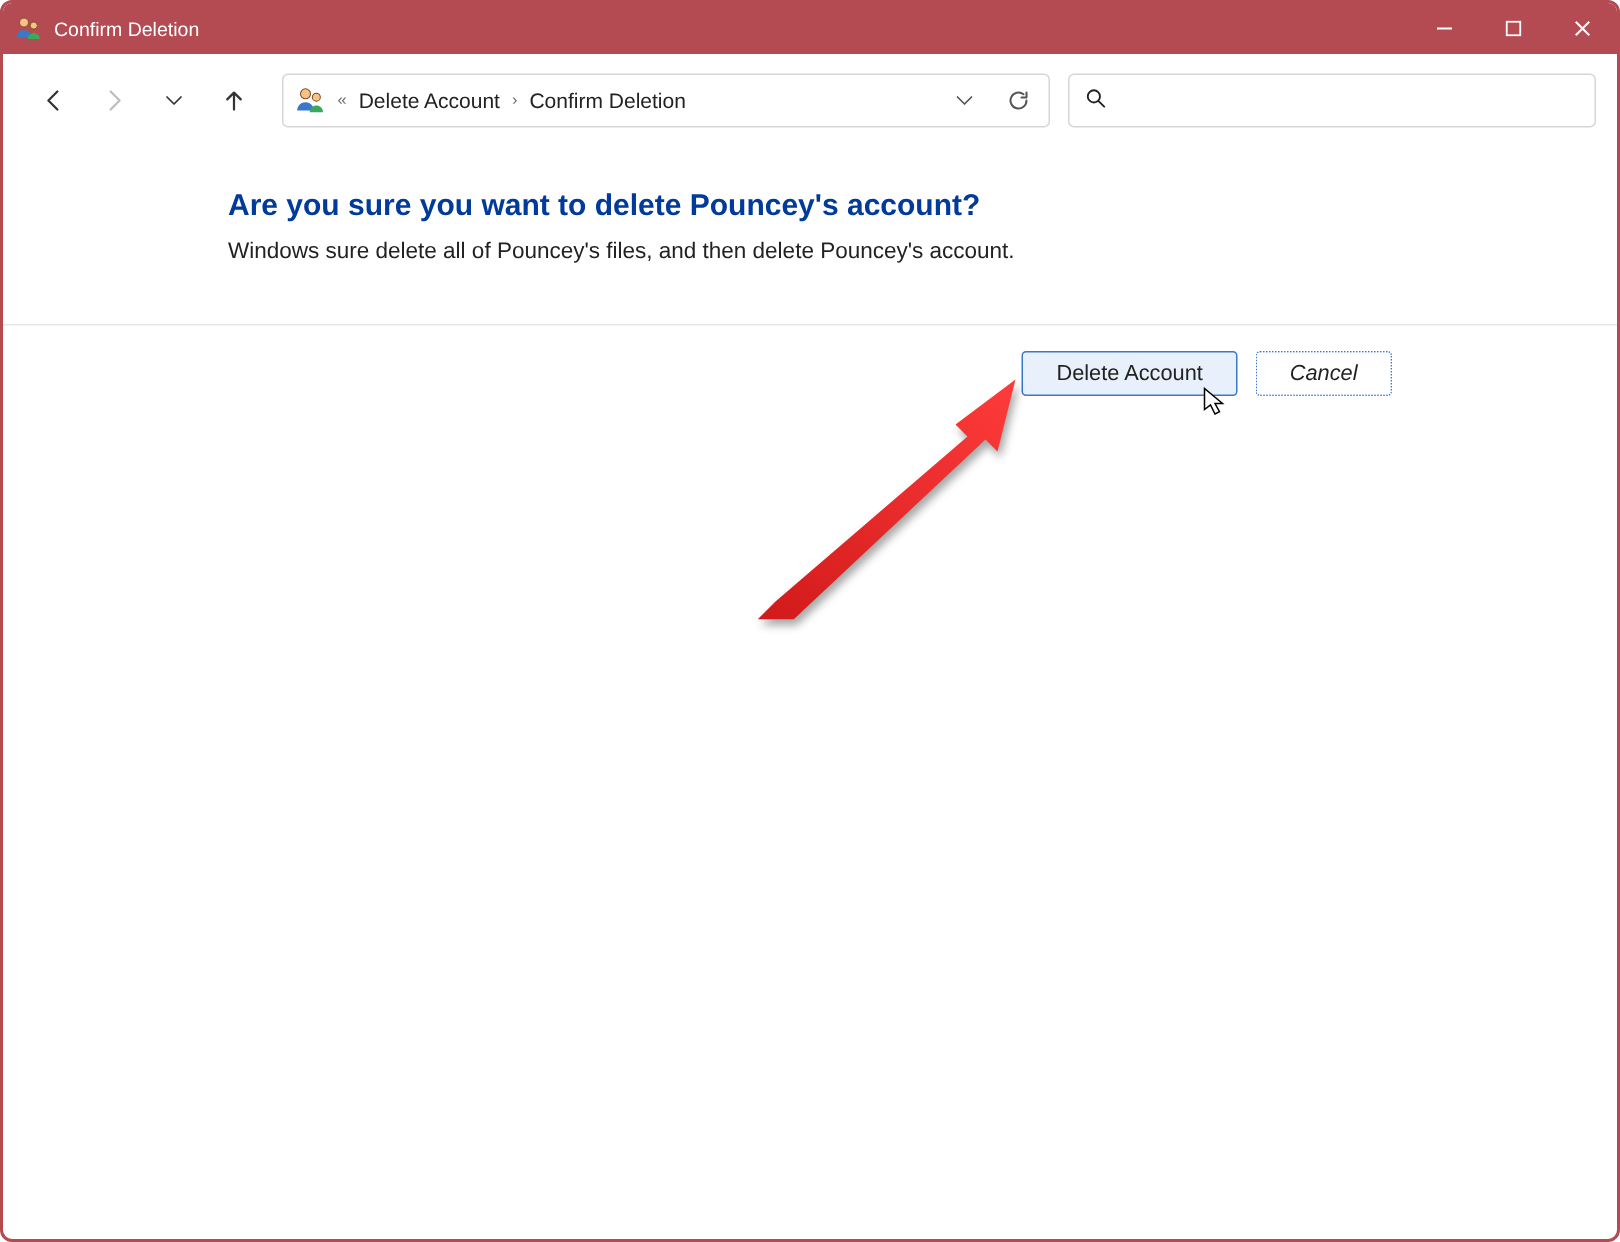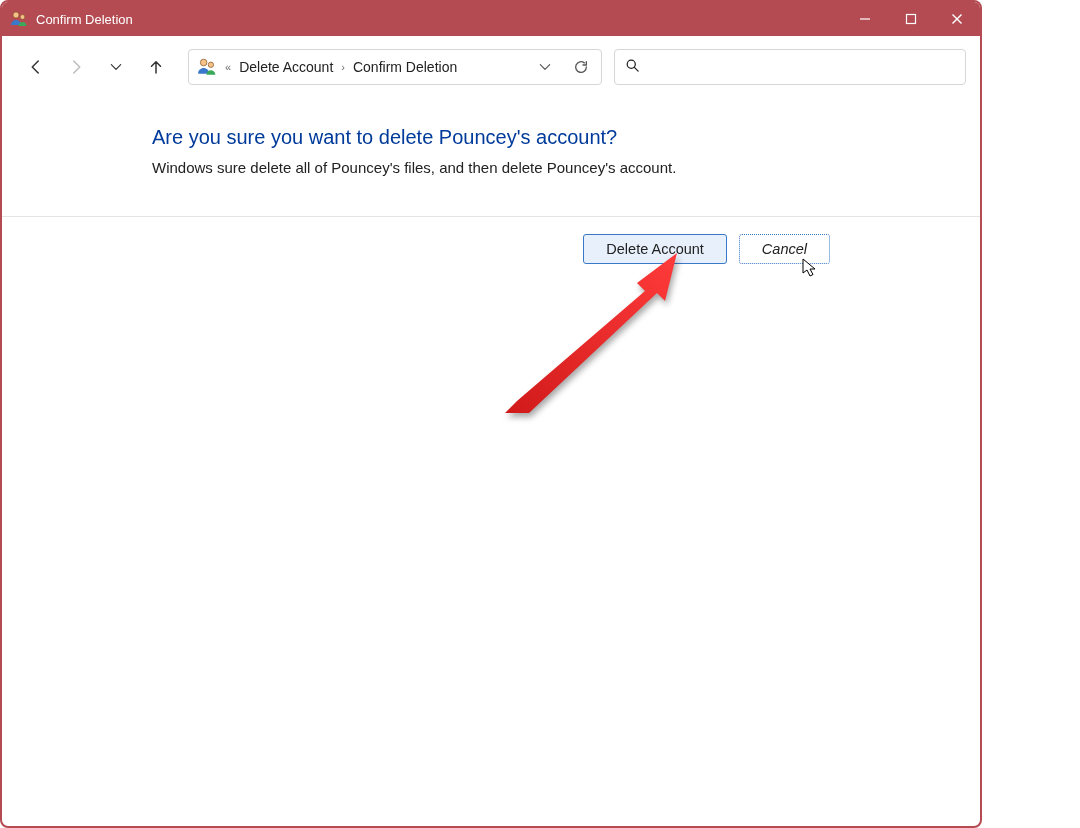--- a/index.html
+++ b/index.html
@@ -5,21 +5,21 @@
   * { box-sizing: border-box; }
   html, body { margin:0; padding:0; }
   body {
     font-family: "Segoe UI", Tahoma, sans-serif;
     font-size: 14px;
     color:#222;
     background:#fff;
     width:1080px; height:828px; overflow:hidden;
   }
   .window {
-    width:982px; height:828px;
+    width:1080px; height:828px;
     border:2px solid #b44b52;
     border-radius:8px;
     background:#fff;
     display:flex; flex-direction:column;
     position:relative;
   }
   
   .titlebar {
     height:34px;
     background:#b44b52;
@@ -92,21 +92,21 @@
     flex:1 1 auto;
     position:relative;
   }
   .inner {
     padding:28px 0 0 150px;
   }
   .heading {
     font-size:20px;
     color:#003a9b;
     margin:0 0 10px 0;
-    font-weight:400;
+    font-weight:700;
   }
   .subtext {
     font-size:15px;
     color:#222;
     margin:0;
   }
   .divider {
     position:absolute;
     left:0; right:0; top:118px;
     border-top:1px solid #e5e5e5;

